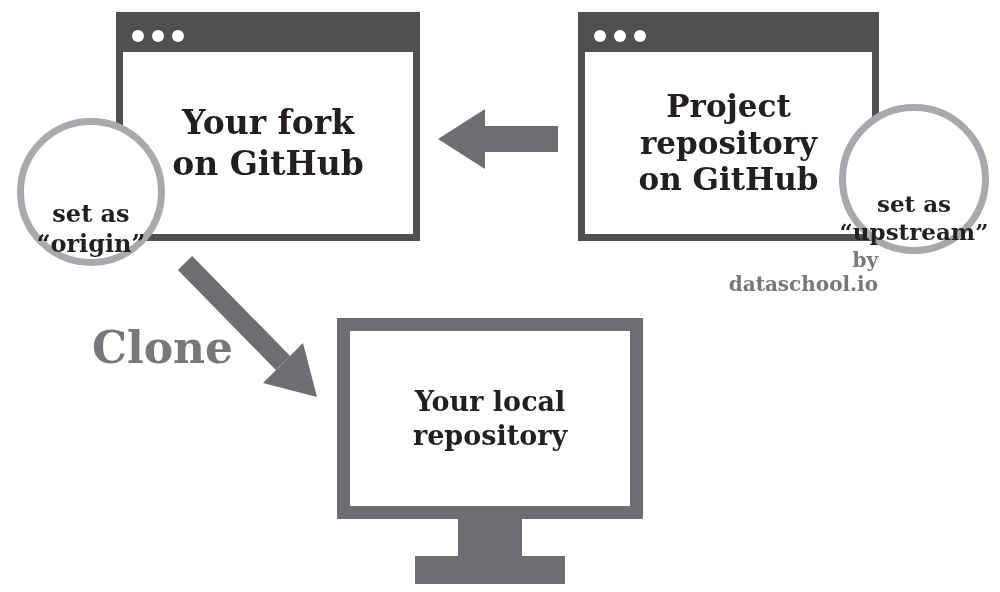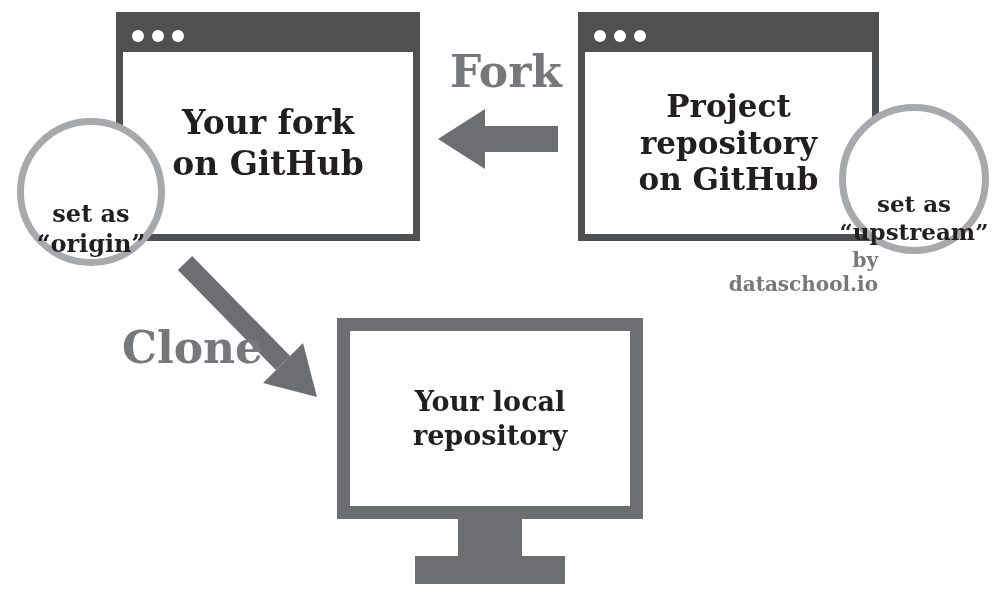--- a/index.html
+++ b/index.html
@@ -75,21 +75,21 @@
   .badge-upstream { left: 839px; top: 104px; width: 150px; height: 150px; font-size: 23px; line-height: 1.25; }
   
   .action-label {
     position: absolute;
     font-weight: bold;
     color: #77787b;
     font-size: 44px;
     z-index: 2;
   }
   .label-fork { left: 450px; top: 46px; }
-  .label-clone { left: 122px; top: 322px; }
+  .label-clone { left: 92px; top: 322px; }
   
   .arrow-svg { position: absolute; z-index: 1; }
   .arrow-fork { left: 432px; top: 103px; }
   .arrow-clone { left: 155px; top: 245px; }
   
   .credit {
     position: absolute;
     left: 700px;
     top: 248px;
     width: 178px;
@@ -163,21 +163,20 @@
       <span class="dot"></span>
       <span class="dot"></span>
     </div>
     <div class="window-body">
       <div class="window-label">Project
 repository
 on GitHub</div>
     </div>
   </div>
 
-  <div class="action-label label-fork">Fork</div>
   <svg class="arrow-svg arrow-fork" width="126" height="72" viewBox="0 0 126 72" aria-hidden="true">
     <polygon points="126,23 53,23 53,6 6,36 53,66 53,49 126,49" fill="#6d6e71"></polygon>
   </svg>
 
   <div class="action-label label-clone">Clone</div>
   <svg class="arrow-svg arrow-clone" width="200" height="170" viewBox="0 0 200 170" aria-hidden="true">
     <line x1="30" y1="18" x2="128" y2="118" stroke="#6d6e71" stroke-width="20"></line>
     <polygon points="148,98 108,138 162,152" fill="#6d6e71"></polygon>
   </svg>
 

